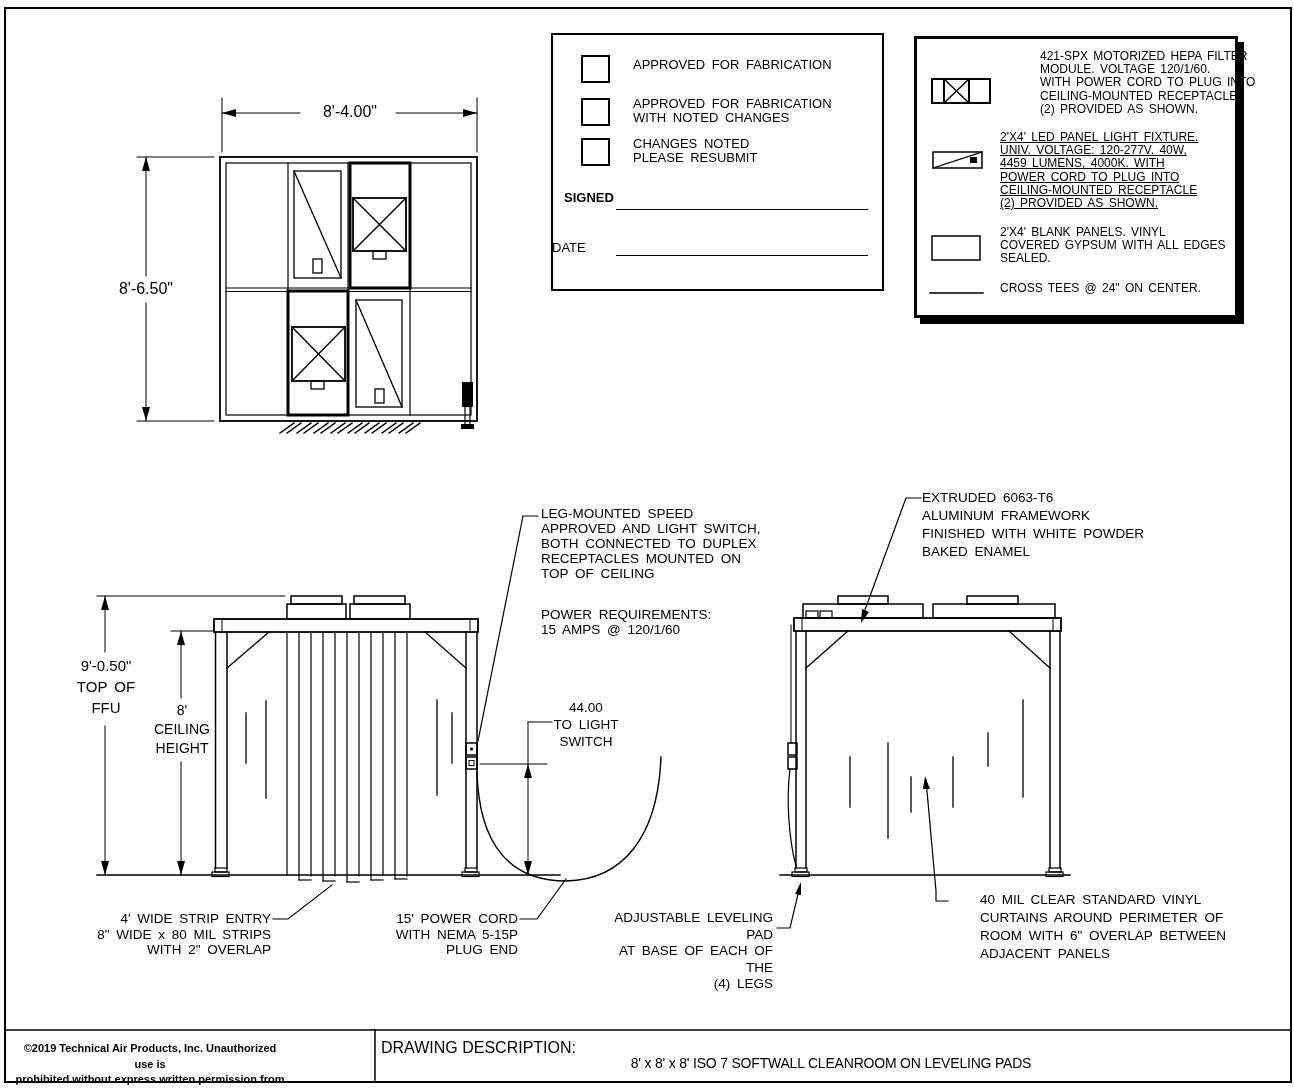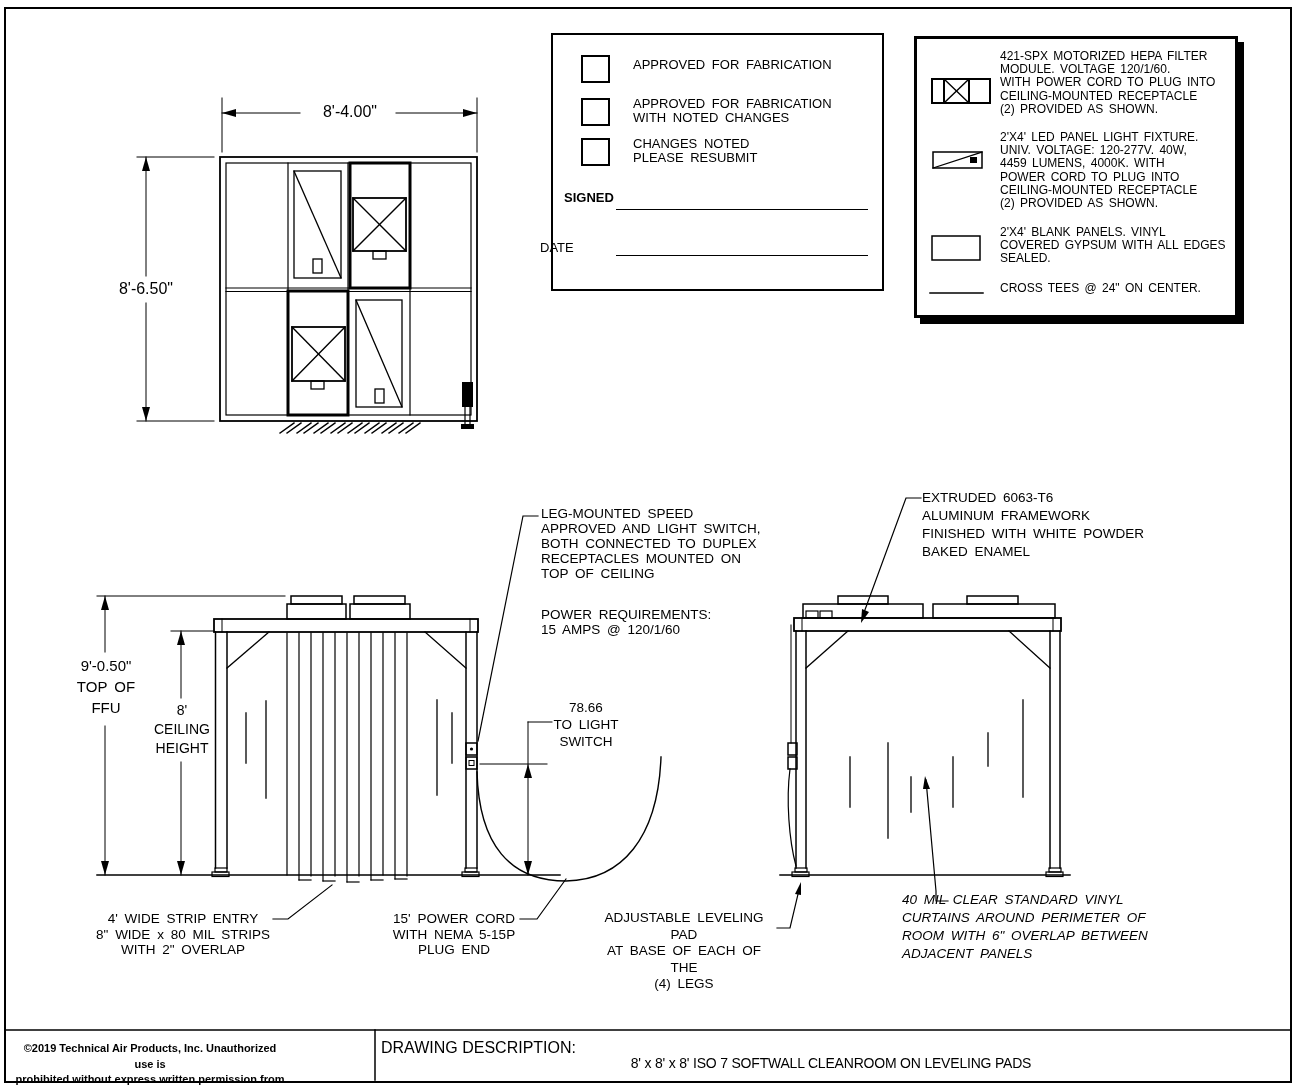--- a/index.html
+++ b/index.html
@@ -5,21 +5,21 @@
   html,body{margin:0;padding:0;background:#fff;}
   #sheet{position:relative;width:1294px;height:1088px;background:#fff;overflow:hidden;
          font-family:"Liberation Sans", sans-serif;color:#000000;}
   #lines{position:absolute;left:0;top:0;width:1294px;height:1088px;}
   #lines line,#lines rect,#lines path,#lines polyline{stroke:#000;fill:none;stroke-linecap:square;}
   #lines .f{fill:#000;stroke:none;}
   .box{position:absolute;background:transparent;}
   .lbl{position:absolute;white-space:pre-line;font-size:13.5px;line-height:15px;
        letter-spacing:0;word-spacing:3px;}
   .ctr{text-align:center;}
-  .rgt{text-align:center;}
+  .rgt{text-align:right;}
   .dim{font-size:16px;}
   .chk{position:absolute;width:25px;height:24px;border:2px solid #000;background:transparent;}
   .sig{position:absolute;border-bottom:1.5px solid #000;height:16px;background:transparent;}
 </style>
 </head>
 <body>
 
 <div id="sheet">
 
   <svg id="lines" viewBox="0 0 1294 1088">
@@ -274,50 +274,50 @@
   <div class="chk" style="left:581px;top:55px;"></div>
   <div class="chk" style="left:581px;top:98px;"></div>
   <div class="chk" style="left:581px;top:138px;"></div>
   <div class="lbl" style="left:633px;top:58px;font-size:13px;line-height:13.5px;">APPROVED FOR FABRICATION</div>
   <div class="lbl" style="left:633px;top:97px;font-size:13px;line-height:13.5px;">APPROVED FOR FABRICATION
 WITH NOTED CHANGES</div>
   <div class="lbl" style="left:633px;top:137px;font-size:13px;line-height:13.5px;">CHANGES NOTED
 PLEASE RESUBMIT</div>
   <div class="lbl" style="left:564px;top:190px;font-size:13px;font-weight:bold;">SIGNED</div>
   <div class="sig" style="left:616px;top:193px;width:252px;"></div>
-  <div class="lbl" style="left:540px;top:240px;font-size:13px;">DATE</div>
+  <div class="lbl" style="left:552px;top:240px;font-size:13px;">DATE</div>
   <div class="sig" style="left:616px;top:239px;width:252px;"></div>
 
   <div class="box" style="left:914px;top:36px;width:318px;height:276px;border:3px solid #000;box-shadow:6px 6px 0 0 #000;"></div>
-  <div class="lbl" style="left:1000px;top:50px;font-size:12px;line-height:13.2px;word-spacing:2px;">421-SPX  MOTORIZED HEPA FILTER
+  <div class="lbl" style="left:1040px;top:50px;font-size:12px;line-height:13.2px;word-spacing:2px;">421-SPX  MOTORIZED HEPA FILTER
 MODULE. VOLTAGE 120/1/60.
 WITH POWER CORD TO PLUG INTO
 CEILING-MOUNTED RECEPTACLE
 (2) PROVIDED AS SHOWN.</div>
-  <div class="lbl" style="left:1000px;top:131px;font-size:12px;line-height:13.2px;word-spacing:2px;">2'X4' LED PANEL LIGHT FIXTURE.
+  <div class="lbl" style="left:1000px;top:131px;font-size:12px;line-height:13.2px;word-spacing:2px;text-decoration:underline;">2'X4' LED PANEL LIGHT FIXTURE.
 UNIV. VOLTAGE: 120-277V.  40W,
 4459 LUMENS, 4000K. WITH
 POWER CORD TO PLUG INTO
 CEILING-MOUNTED RECEPTACLE
 (2) PROVIDED AS SHOWN.</div>
   <div class="lbl" style="left:1000px;top:226px;font-size:12px;line-height:13.2px;word-spacing:2px;">2'X4' BLANK PANELS. VINYL
 COVERED GYPSUM WITH ALL EDGES
 SEALED.</div>
   <div class="lbl" style="left:1000px;top:282px;font-size:12px;line-height:13.2px;word-spacing:2px;">CROSS TEES @ 24" ON CENTER.</div>
 
   <div class="lbl dim ctr" style="left:300px;top:104px;width:100px;">8'-4.00"</div>
   <div class="lbl dim ctr" style="left:104px;top:281px;width:84px;">8'-6.50"</div>
 
   <div class="lbl ctr" style="left:64px;top:655px;width:84px;font-size:15px;line-height:21px;">9'-0.50"
 TOP OF
 FFU</div>
   <div class="lbl ctr" style="left:146px;top:701px;width:72px;font-size:14px;line-height:19px;">8'
 CEILING
 HEIGHT</div>
-  <div class="lbl ctr" style="left:549px;top:699px;width:74px;line-height:17px;">78.66
+  <div class="lbl ctr" style="left:549px;top:699px;width:74px;line-height:17px;">44.00
 TO LIGHT
 SWITCH</div>
 
   <div class="lbl" style="left:541px;top:506px;">LEG-MOUNTED SPEED
 APPROVED AND LIGHT SWITCH,
 BOTH CONNECTED TO DUPLEX
 RECEPTACLES MOUNTED ON
 TOP OF CEILING</div>
   <div class="lbl" style="left:541px;top:607px;">POWER REQUIREMENTS:
 15 AMPS @ 120/1/60</div>
@@ -327,21 +327,21 @@
 BAKED ENAMEL</div>
   <div class="lbl rgt" style="left:95px;top:911px;width:176px;line-height:15.5px;">4' WIDE STRIP ENTRY
 8" WIDE x 80 MIL STRIPS
 WITH 2" OVERLAP</div>
   <div class="lbl rgt" style="left:390px;top:911px;width:128px;line-height:15.5px;">15' POWER CORD
 WITH NEMA 5-15P
 PLUG END</div>
   <div class="lbl rgt" style="left:595px;top:910px;width:178px;line-height:16.5px;">ADJUSTABLE LEVELING PAD
 AT BASE OF EACH OF THE
 (4) LEGS</div>
-  <div class="lbl" style="left:902px;top:891px;line-height:18px;font-style:italic;">40 MIL CLEAR STANDARD VINYL
+  <div class="lbl" style="left:980px;top:891px;line-height:18px;">40 MIL CLEAR STANDARD VINYL
 CURTAINS AROUND PERIMETER OF
 ROOM WITH 6" OVERLAP BETWEEN
 ADJACENT PANELS</div>
 
   <div class="lbl ctr" style="left:15px;top:1041px;width:270px;font-size:11px;font-weight:bold;line-height:15.5px;word-spacing:0;white-space:pre-line;">©2019 Technical Air Products, Inc.  Unauthorized use is
 prohibited without express written permission from owner.</div>
   <div class="lbl" style="left:381px;top:1040px;font-size:16px;word-spacing:0;">DRAWING DESCRIPTION:</div>
   <div class="lbl ctr" style="left:377px;top:1056px;width:908px;font-size:14px;font-weight:normal;word-spacing:0;letter-spacing:-0.2px;">8' x 8' x 8' ISO 7 SOFTWALL CLEANROOM ON LEVELING PADS</div>
 
 </div>

